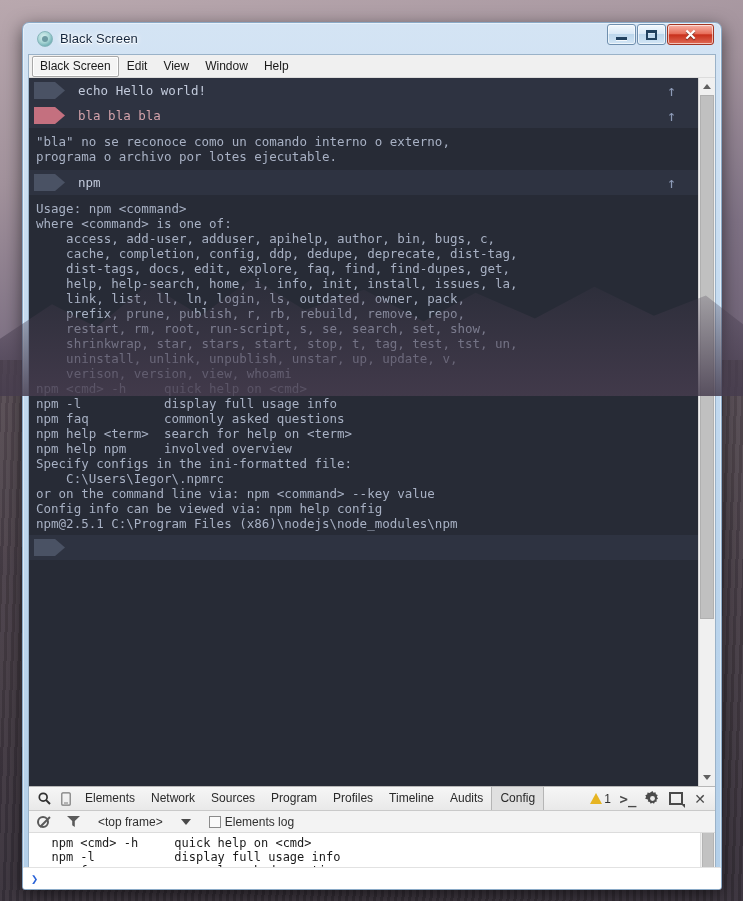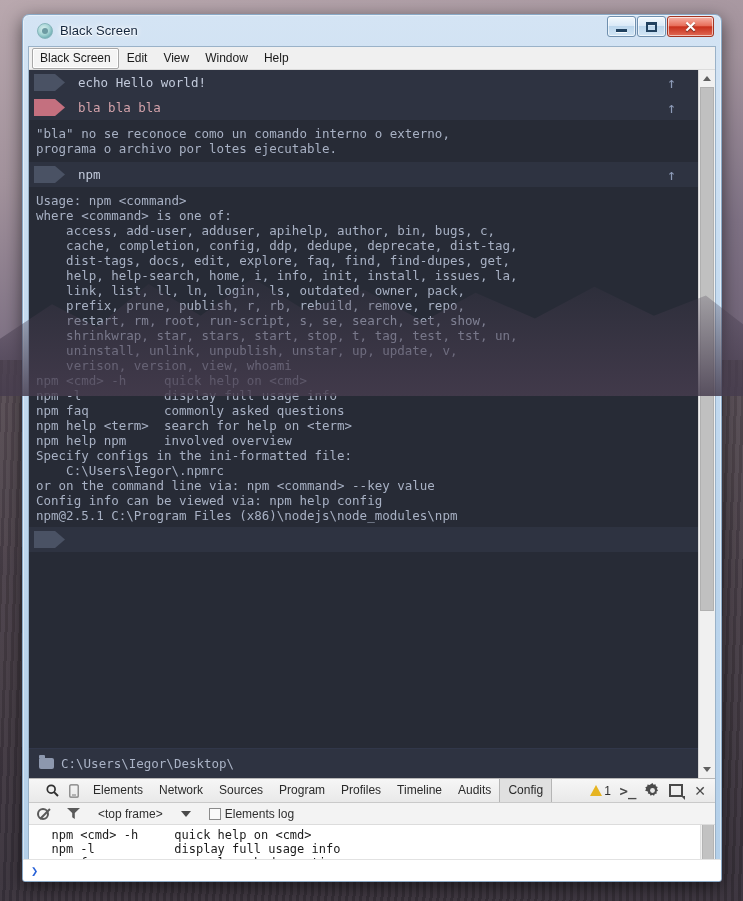--- a/index.html
+++ b/index.html
@@ -36,21 +36,21 @@
     left: 0; right: 0; top: 28%; height: 16%;
     background: linear-gradient(180deg, rgba(92,80,96,0.0), rgba(70,60,78,0.85));
     clip-path: polygon(0% 60%, 7% 36%, 13% 52%, 20% 22%, 27% 44%, 34% 18%,
                        41% 40%, 49% 26%, 57% 48%, 64% 28%, 72% 46%, 80% 24%,
                        88% 44%, 95% 30%, 100% 50%, 100% 100%, 0% 100%);
   }
 
   
   #window {
     position: absolute;
-    left: 22px; top: 14px;
+    left: 22px; top: 22px;
     width: 700px; height: 868px;
     border-radius: 7px 7px 3px 3px;
     background: linear-gradient(180deg, #d4e4f4 0%, #c2d9ef 40%, #b3cfe9 100%);
     border: 1px solid #8aa9c6;
     box-shadow: 0 0 0 1px rgba(255,255,255,.45) inset, 0 5px 18px rgba(0,0,0,.55);
     padding: 0 5px 5px 5px;
     overflow: hidden;
   }
 
   #titlebar {
@@ -246,21 +246,21 @@
     background: #f3f3f3;
     border-top: 1px solid #b7b7b7;
     display: flex; flex-direction: column;
     overflow: hidden;
   }
   #dt-toolbar {
     height: 24px; flex: 0 0 auto;
     background: linear-gradient(180deg, #f6f6f6 0%, #e9e9e9 100%);
     border-bottom: 1px solid #c9c9c9;
     display: flex; align-items: center;
-    padding: 0 4px 0 12px;
+    padding: 0 4px 0 4px;
     font-size: 12px; color: #303030;
   }
   .dt-icon-btn {
     width: 22px; height: 22px;
     display: flex; align-items: center; justify-content: center;
     flex: 0 0 auto;
   }
   .dt-tab {
     padding: 3px 8px 4px 8px;
     font-size: 12px; color: #2a2a2a;
@@ -460,24 +460,20 @@
     C:\Users\Iegor\.npmrc
 or on the command line via: npm &lt;command&gt; --key value
 Config info can be viewed via: npm help config
 npm@2.5.1 C:\Program Files (x86)\nodejs\node_modules\npm</div>
 
           <div class="prompt-row">
             <div class="chev"></div>
             <div class="prompt-cmd"></div>
           </div>
 
-          <div id="term-statusbar">
-            <div class="folder-icon"></div>
-            <div id="term-path">C:\Users\Iegor\Desktop\</div>
-          </div>
         </div>
 
         <div class="vscroll">
           <div class="sb-arrow">
             <div class="sb-tri-up"></div>
           </div>
           <div class="sb-track">
             <div class="sb-thumb" style="top:0px; height:524px;"></div>
           </div>
           <div class="sb-arrow">

